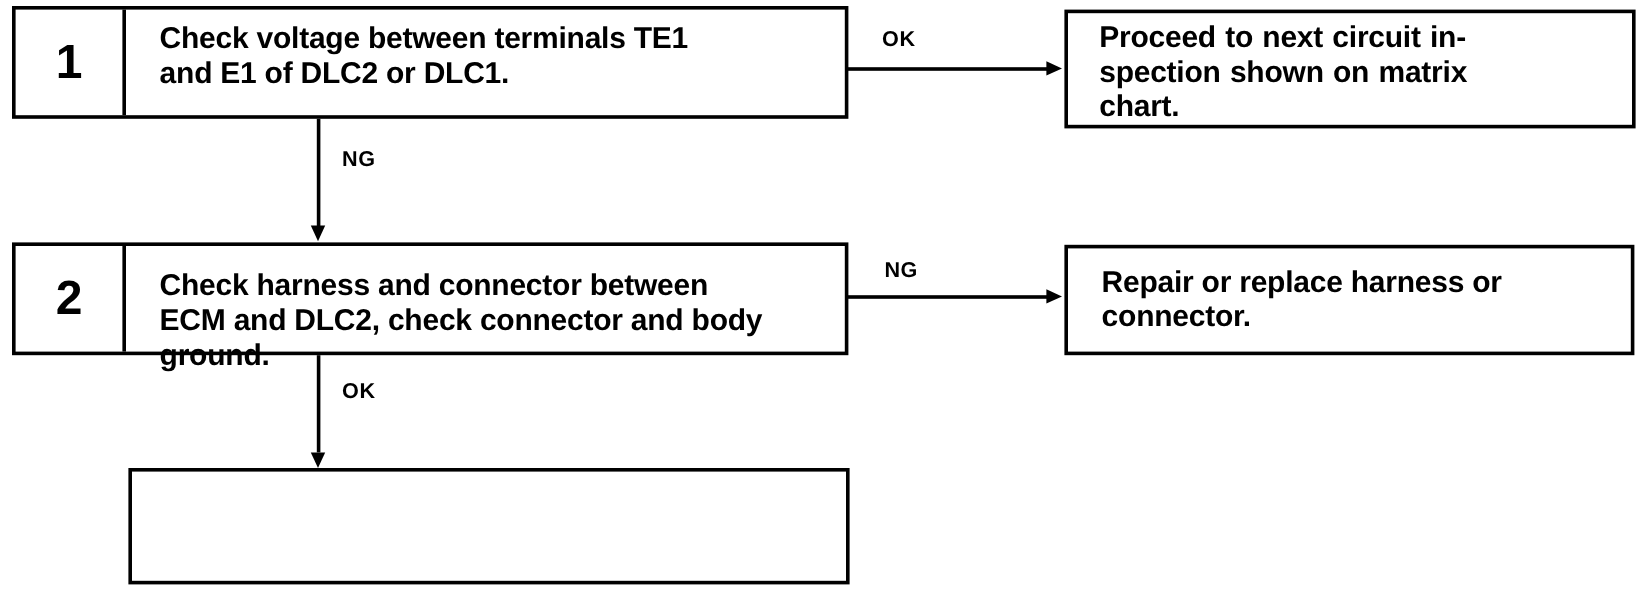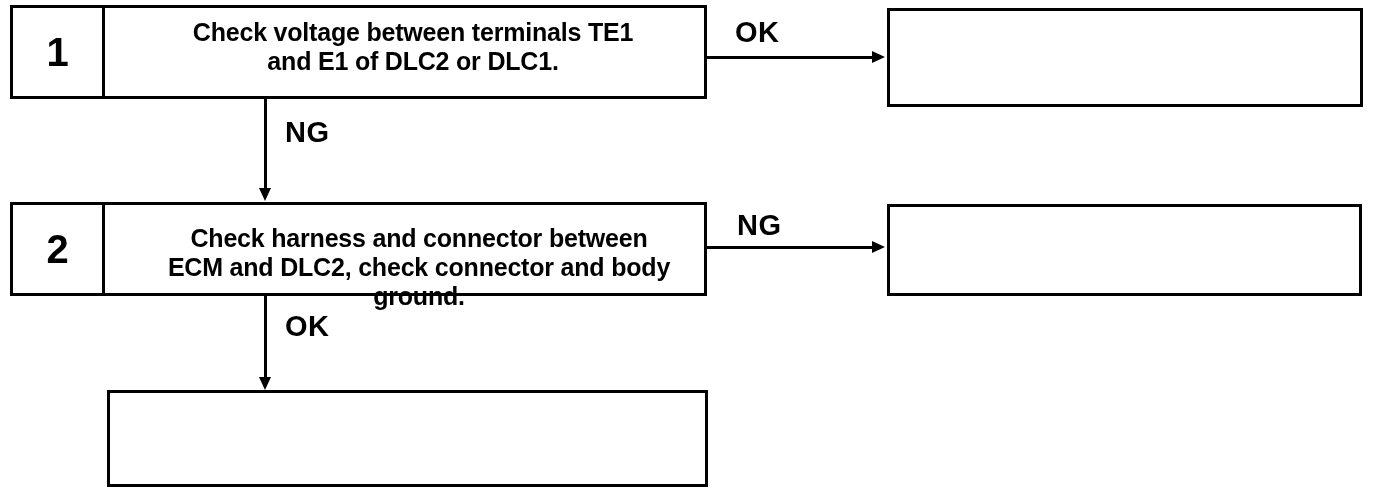--- a/index.html
+++ b/index.html
@@ -20,21 +20,20 @@
   }
   .box-text{
     position:absolute;
     box-sizing:border-box;
     font-weight:bold;
     font-size:25px;
     line-height:29px;
     letter-spacing:-0.2px;
     white-space:pre-line;
     color:#000;
-    text-align:center;
   }
   .just{
     text-align:justify;
     text-align-last:left;
     word-spacing:1px;
   }
 
   
   .num-cell{
     position:absolute;
@@ -61,21 +60,21 @@
   .arrow-right{
     position:absolute;
     width:0;height:0;
     border-top:6px solid transparent;
     border-bottom:6px solid transparent;
     border-left:13px solid #000;
   }
   .edge-label{
     position:absolute;
     font-weight:bold;
-    font-size:29px;
+    font-size:18px;
     line-height:25px;
     letter-spacing:0.5px;
   }
 
   
   #box1{left:10px;top:5px;width:697px;height:94px;}
   #box1-num{left:13px;top:8px;width:92px;height:88px;}
   #box1-text{left:133px;top:18px;width:560px;}
 
   #box2{left:10px;top:202px;width:697px;height:94px;}
@@ -123,32 +122,37 @@
 
   <div class="hline" id="h1a"></div>
   <div class="arrow-right" id="a1a"></div>
   <div class="edge-label" id="lbl-ok1">OK</div>
 
   <div class="vline" id="v12"></div>
   <div class="arrow-down" id="a12"></div>
   <div class="edge-label" id="lbl-ng1">NG</div>
 
   <div class="box" id="boxA"></div>
+  <div class="box-text just" id="boxA-text">Proceed to next circuit in-
+spection shown on matrix
+chart.</div>
 
   <div class="box" id="box2"></div>
   <div class="num-cell" id="box2-num">2</div>
   <div class="box-text" id="box2-text">Check harness and connector between
 ECM and DLC2, check connector and body
 ground.</div>
 
   <div class="hline" id="h2b"></div>
   <div class="arrow-right" id="a2b"></div>
   <div class="edge-label" id="lbl-ng2">NG</div>
 
   <div class="vline" id="v23"></div>
   <div class="arrow-down" id="a23"></div>
   <div class="edge-label" id="lbl-ok2">OK</div>
 
   <div class="box" id="boxB"></div>
+  <div class="box-text" id="boxB-text">Repair or replace harness or
+connector.</div>
 
   <div class="box" id="box3"></div>
 
 </div>
 
 </body></html>

